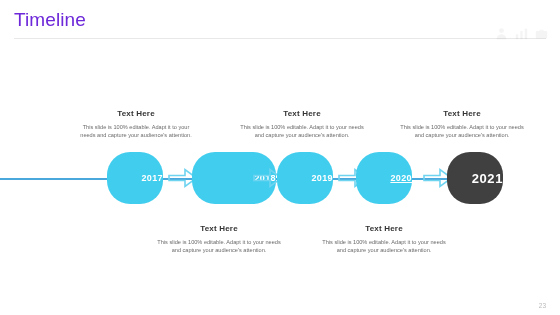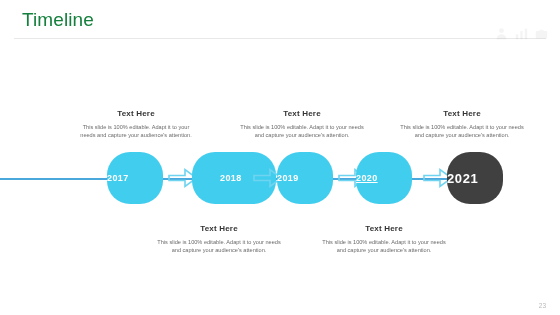--- a/index.html
+++ b/index.html
@@ -19,25 +19,25 @@
     position: absolute;
     left: 0; top: 0;
     width: 560px;
     height: 315px;
     background: #ffffff;
   }
 
   
   .slide-title {
     position: absolute;
-    left: 22px;
+    left: 14px;
     top: 8px;
     font-size: 19px;
     font-weight: 400;
-    color: #15803d;
+    color: #6d28d9;
     letter-spacing: 0.1px;
     line-height: 24px;
     white-space: nowrap;
   }
   .title-rule {
     position: absolute;
     left: 14px;
     top: 38px;
     width: 532px;
     height: 1px;
@@ -82,21 +82,21 @@
     top: 152px;
     width: 56px;
     height: 52px;
     background: #41cdee;
     color: #ffffff;
     font-size: 9px;
     font-weight: bold;
     letter-spacing: 0.4px;
     display: flex;
     align-items: center;
-    justify-content: flex-start;
+    justify-content: flex-end;
     border-radius: 23px;
   }
   .year-box.last {
     background: #404040;
     font-size: 13px;
     letter-spacing: 0.6px;
   }
 
   .arrow {
     position: absolute;

